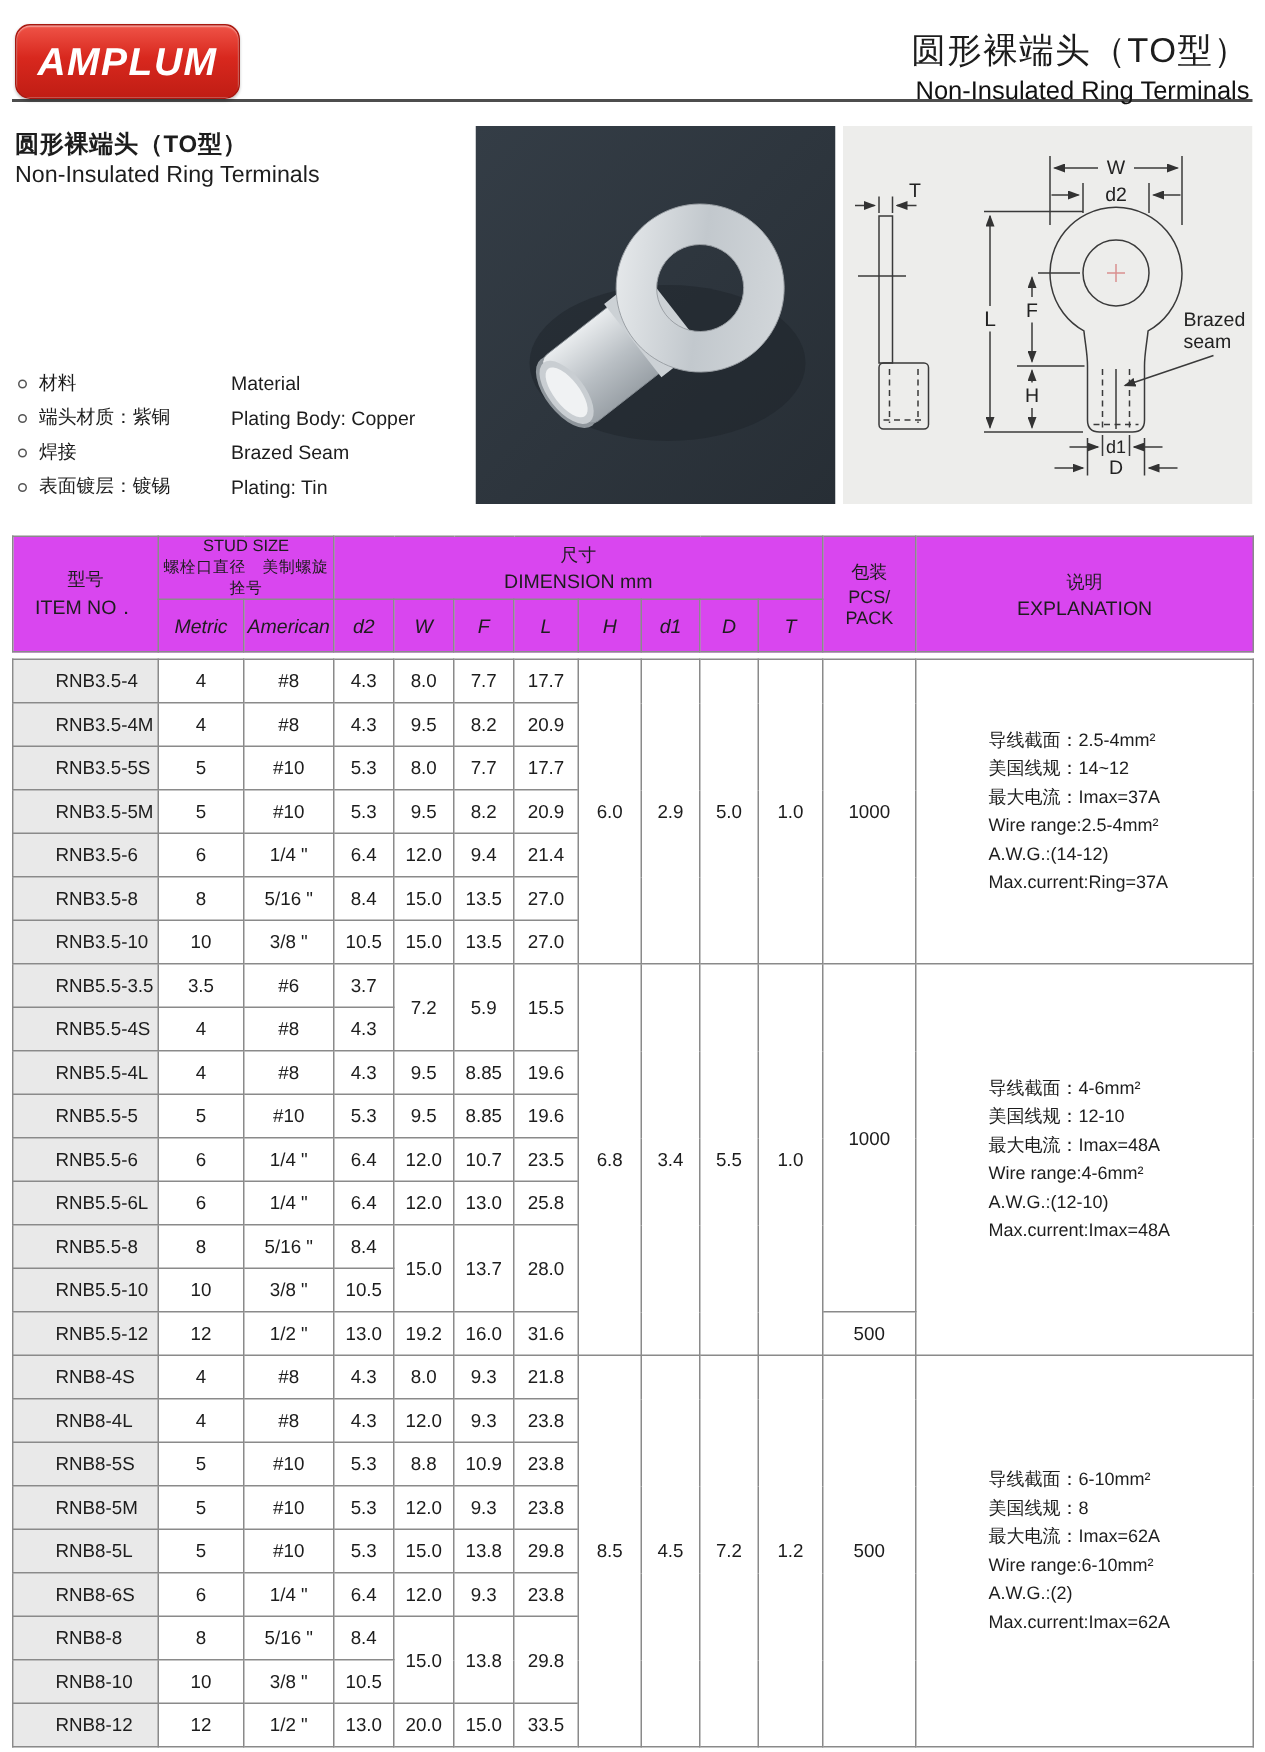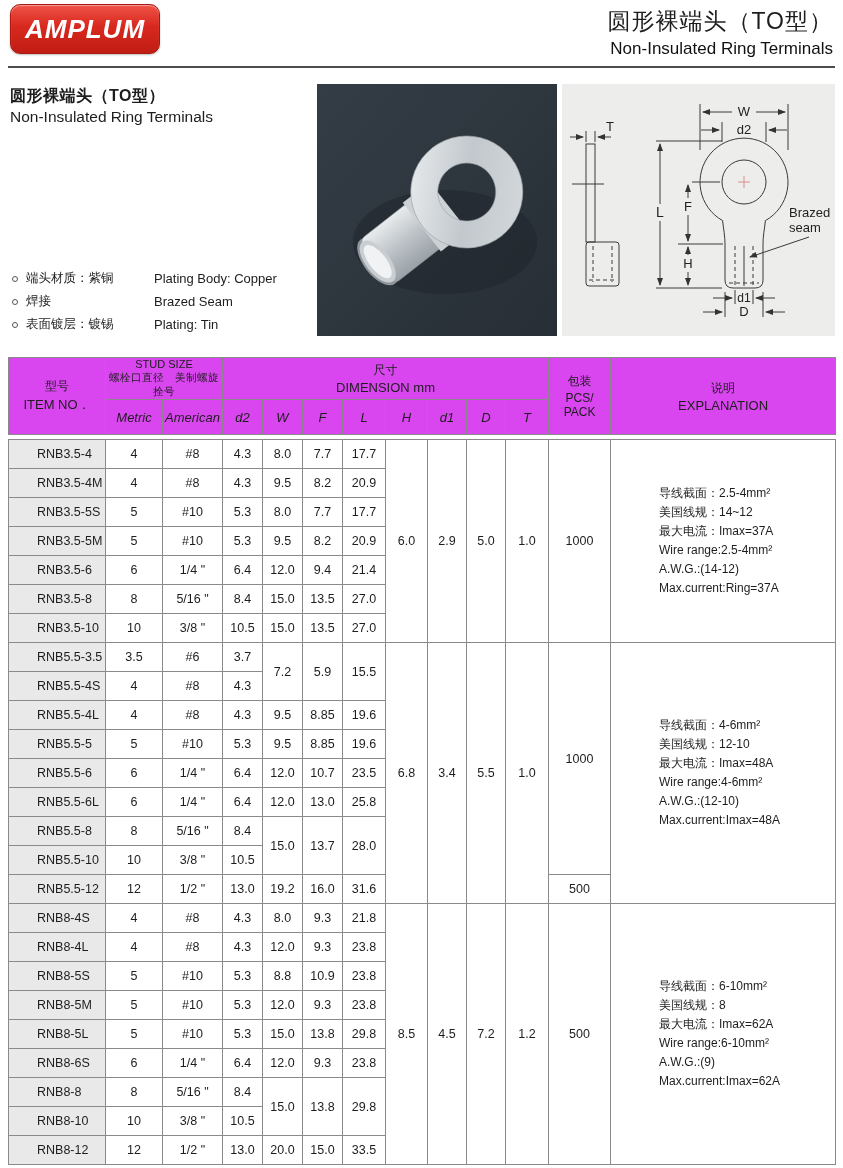--- a/index.html
+++ b/index.html
@@ -3,21 +3,21 @@
 <meta charset="utf-8">
 <title>page</title>
 <style>
   * { box-sizing: border-box; margin: 0; padding: 0; }
   body {
     width: 843px; height: 1168px; background: #ffffff; overflow: hidden;
     font-family: "Liberation Sans", "DejaVu Sans", sans-serif; color: #1d1d1d;
     position: relative;
   }
   
-  .top { display: flex; justify-content: space-between; align-items: flex-start; padding: 4px 10px 0 10px; height: 64px; }
+  .top { display: flex; justify-content: space-between; align-items: flex-start; padding: 16px 10px 0 10px; height: 64px; }
   .logo {
     width: 150px; height: 50px; border-radius: 10px;
     background: linear-gradient(180deg, #ef5347 0%, #d8281e 45%, #c01d14 100%);
     border: 1px solid #a81810;
     display: flex; align-items: center; justify-content: center;
     box-shadow: inset 0 1px 1px rgba(255,255,255,.45), 0 1px 2px rgba(0,0,0,.25);
   }
   .logo span { color: #fff; font-size: 26px; font-weight: bold; font-style: italic; letter-spacing: 1px; }
   .doc-title { text-align: right; padding-top: 2px; }
   .doc-title .cn { font-size: 23px; font-weight: 500; letter-spacing: 1px; }
@@ -72,20 +72,25 @@
   </div>
 </div>
 <div class="rule"></div>
 
 <div class="product-row">
 
   <div class="left-info">
     <div class="sec-title-cn">圆形裸端头（TO型）</div>
     <div class="sec-title-en">Non-Insulated Ring Terminals</div>
     <div class="mat-list">
+      <div class="mat-row">
+        <span class="bullet"></span>
+        <span class="mat-cn">材料</span>
+        <span class="mat-en">Material</span>
+      </div>
       <div class="mat-row">
         <span class="bullet"></span>
         <span class="mat-cn">端头材质：紫铜</span>
         <span class="mat-en">Plating Body: Copper</span>
       </div>
       <div class="mat-row">
         <span class="bullet"></span>
         <span class="mat-cn">焊接</span>
         <span class="mat-en">Brazed Seam</span>
       </div>
@@ -466,21 +471,21 @@
       <td rowspan="9">8.5</td>
       <td rowspan="9">4.5</td>
       <td rowspan="9">7.2</td>
       <td rowspan="9">1.2</td>
       <td rowspan="9">500</td>
       <td rowspan="9" class="exp">
         <span class="exp-line">导线截面：6-10mm²</span>
         <span class="exp-line">美国线规：8</span>
         <span class="exp-line">最大电流：Imax=62A</span>
         <span class="exp-line">Wire range:6-10mm²</span>
-        <span class="exp-line">A.W.G.:(9)</span>
+        <span class="exp-line">A.W.G.:(2)</span>
         <span class="exp-line">Max.current:Imax=62A</span>
       </td>
     </tr>
     <tr>
       <td class="item">RNB8-4L</td>
       <td>4</td>
       <td>#8</td>
       <td>4.3</td>
       <td>12.0</td>
       <td>9.3</td>

